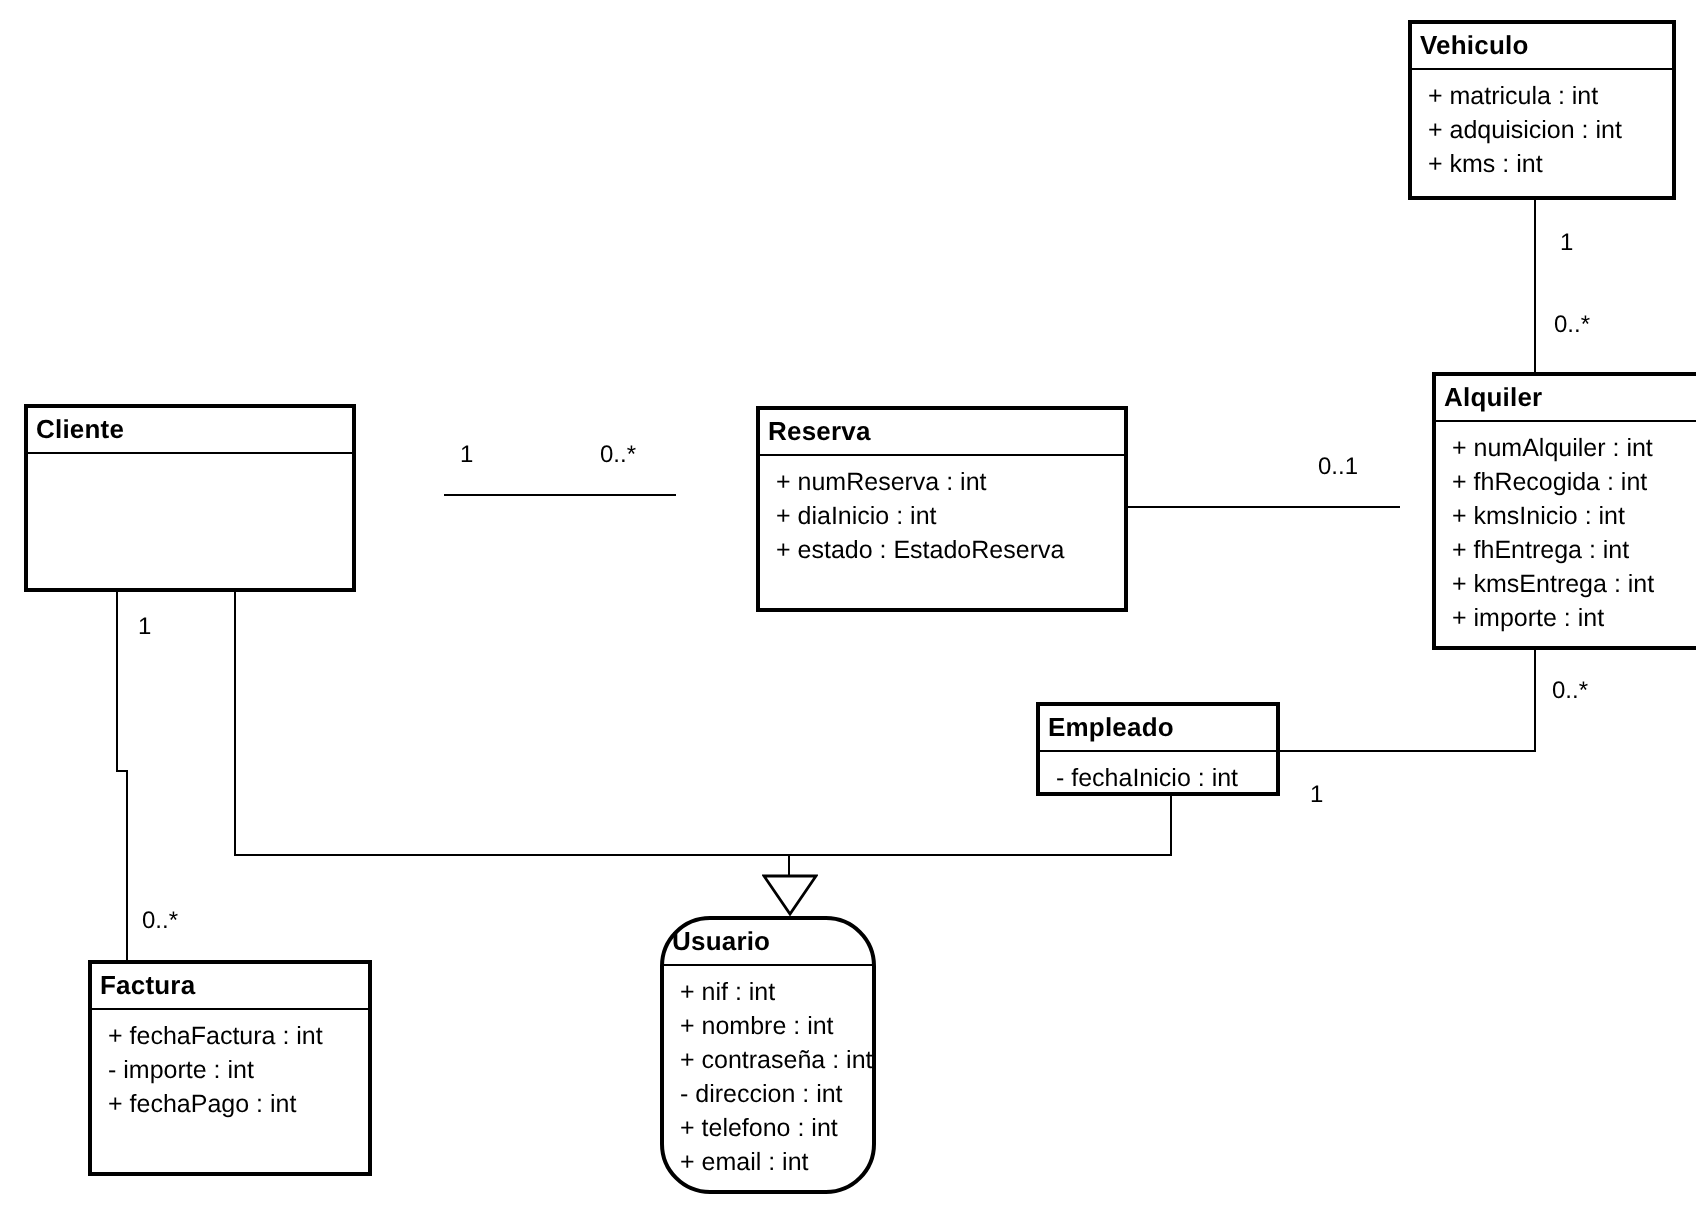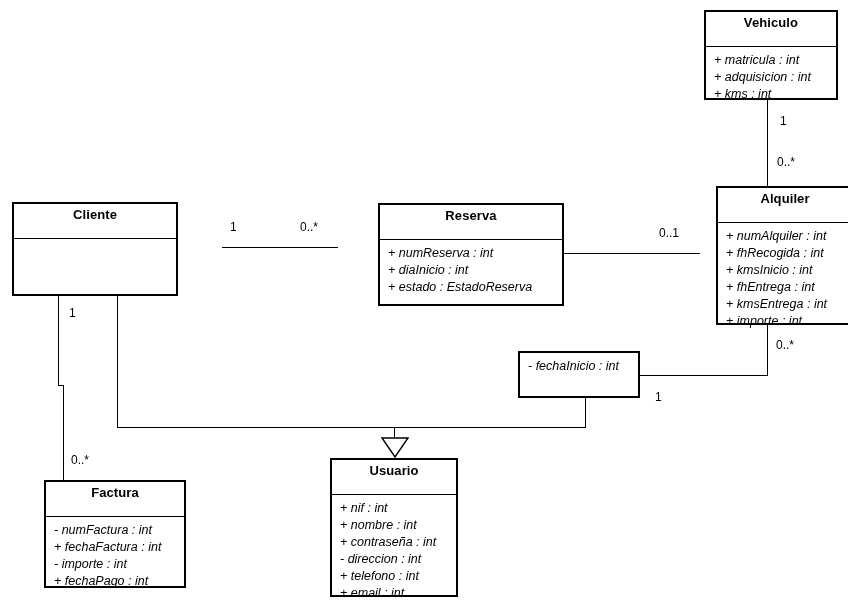--- a/index.html
+++ b/index.html
@@ -17,32 +17,30 @@
   }
   .uml-class {
     position: absolute;
     box-sizing: border-box;
     border: 2px solid #000000;
     background: #ffffff;
     z-index: 5;
   }
   .uml-class .cls-name {
     box-sizing: border-box;
-    text-align: center;
     font-size: 13px;
     font-weight: bold;
     color: #000000;
     border-bottom: 1px solid #000000;
-    padding: 3px 4px 16px 4px;
+    padding: 3px 4px 4px 4px;
     letter-spacing: 0.1px;
   }
   .uml-class .cls-attrs {
     box-sizing: border-box;
     padding: 5px 8px 6px 8px;
-    font-style: italic;
   }
   .uml-class .attr {
     font-size: 12.5px;
     color: #000000;
     line-height: 17px;
     white-space: nowrap;
   }
   .edge {
     position: absolute;
     background: #000000;
@@ -133,40 +131,40 @@
   <div class="uml-class" style="left:338px; top:203px; width:186px; height:103px;margin-left:40px;">
     <div class="cls-name">Reserva</div>
     <div class="cls-attrs">
       <div class="attr">+ numReserva : int</div>
       <div class="attr">+ diaInicio : int</div>
       <div class="attr">+ estado : EstadoReserva</div>
     </div>
   </div>
 
   <div class="uml-class" style="left:518px; top:351px; width:122px; height:47px;">
+    <div class="cls-name">Empleado</div>
     <div class="cls-attrs">
       <div class="attr">- fechaInicio : int</div>
     </div>
   </div>
 
-  <div class="uml-class" style="left:330px; top:458px; width:128px; height:139px;">
+  <div class="uml-class" style="left:330px; top:458px; width:108px; height:139px;border-radius:25px;">
     <div class="cls-name">Usuario</div>
     <div class="cls-attrs">
       <div class="attr">+ nif : int</div>
       <div class="attr">+ nombre : int</div>
       <div class="attr">+ contraseña : int</div>
       <div class="attr">- direccion : int</div>
       <div class="attr">+ telefono : int</div>
       <div class="attr">+ email : int</div>
     </div>
   </div>
 
   <div class="uml-class" style="left:44px; top:480px; width:142px; height:108px;">
     <div class="cls-name">Factura</div>
     <div class="cls-attrs">
-      <div class="attr">- numFactura : int</div>
       <div class="attr">+ fechaFactura : int</div>
       <div class="attr">- importe : int</div>
       <div class="attr">+ fechaPago : int</div>
     </div>
   </div>
 
 </div>
 
 </body></html>

